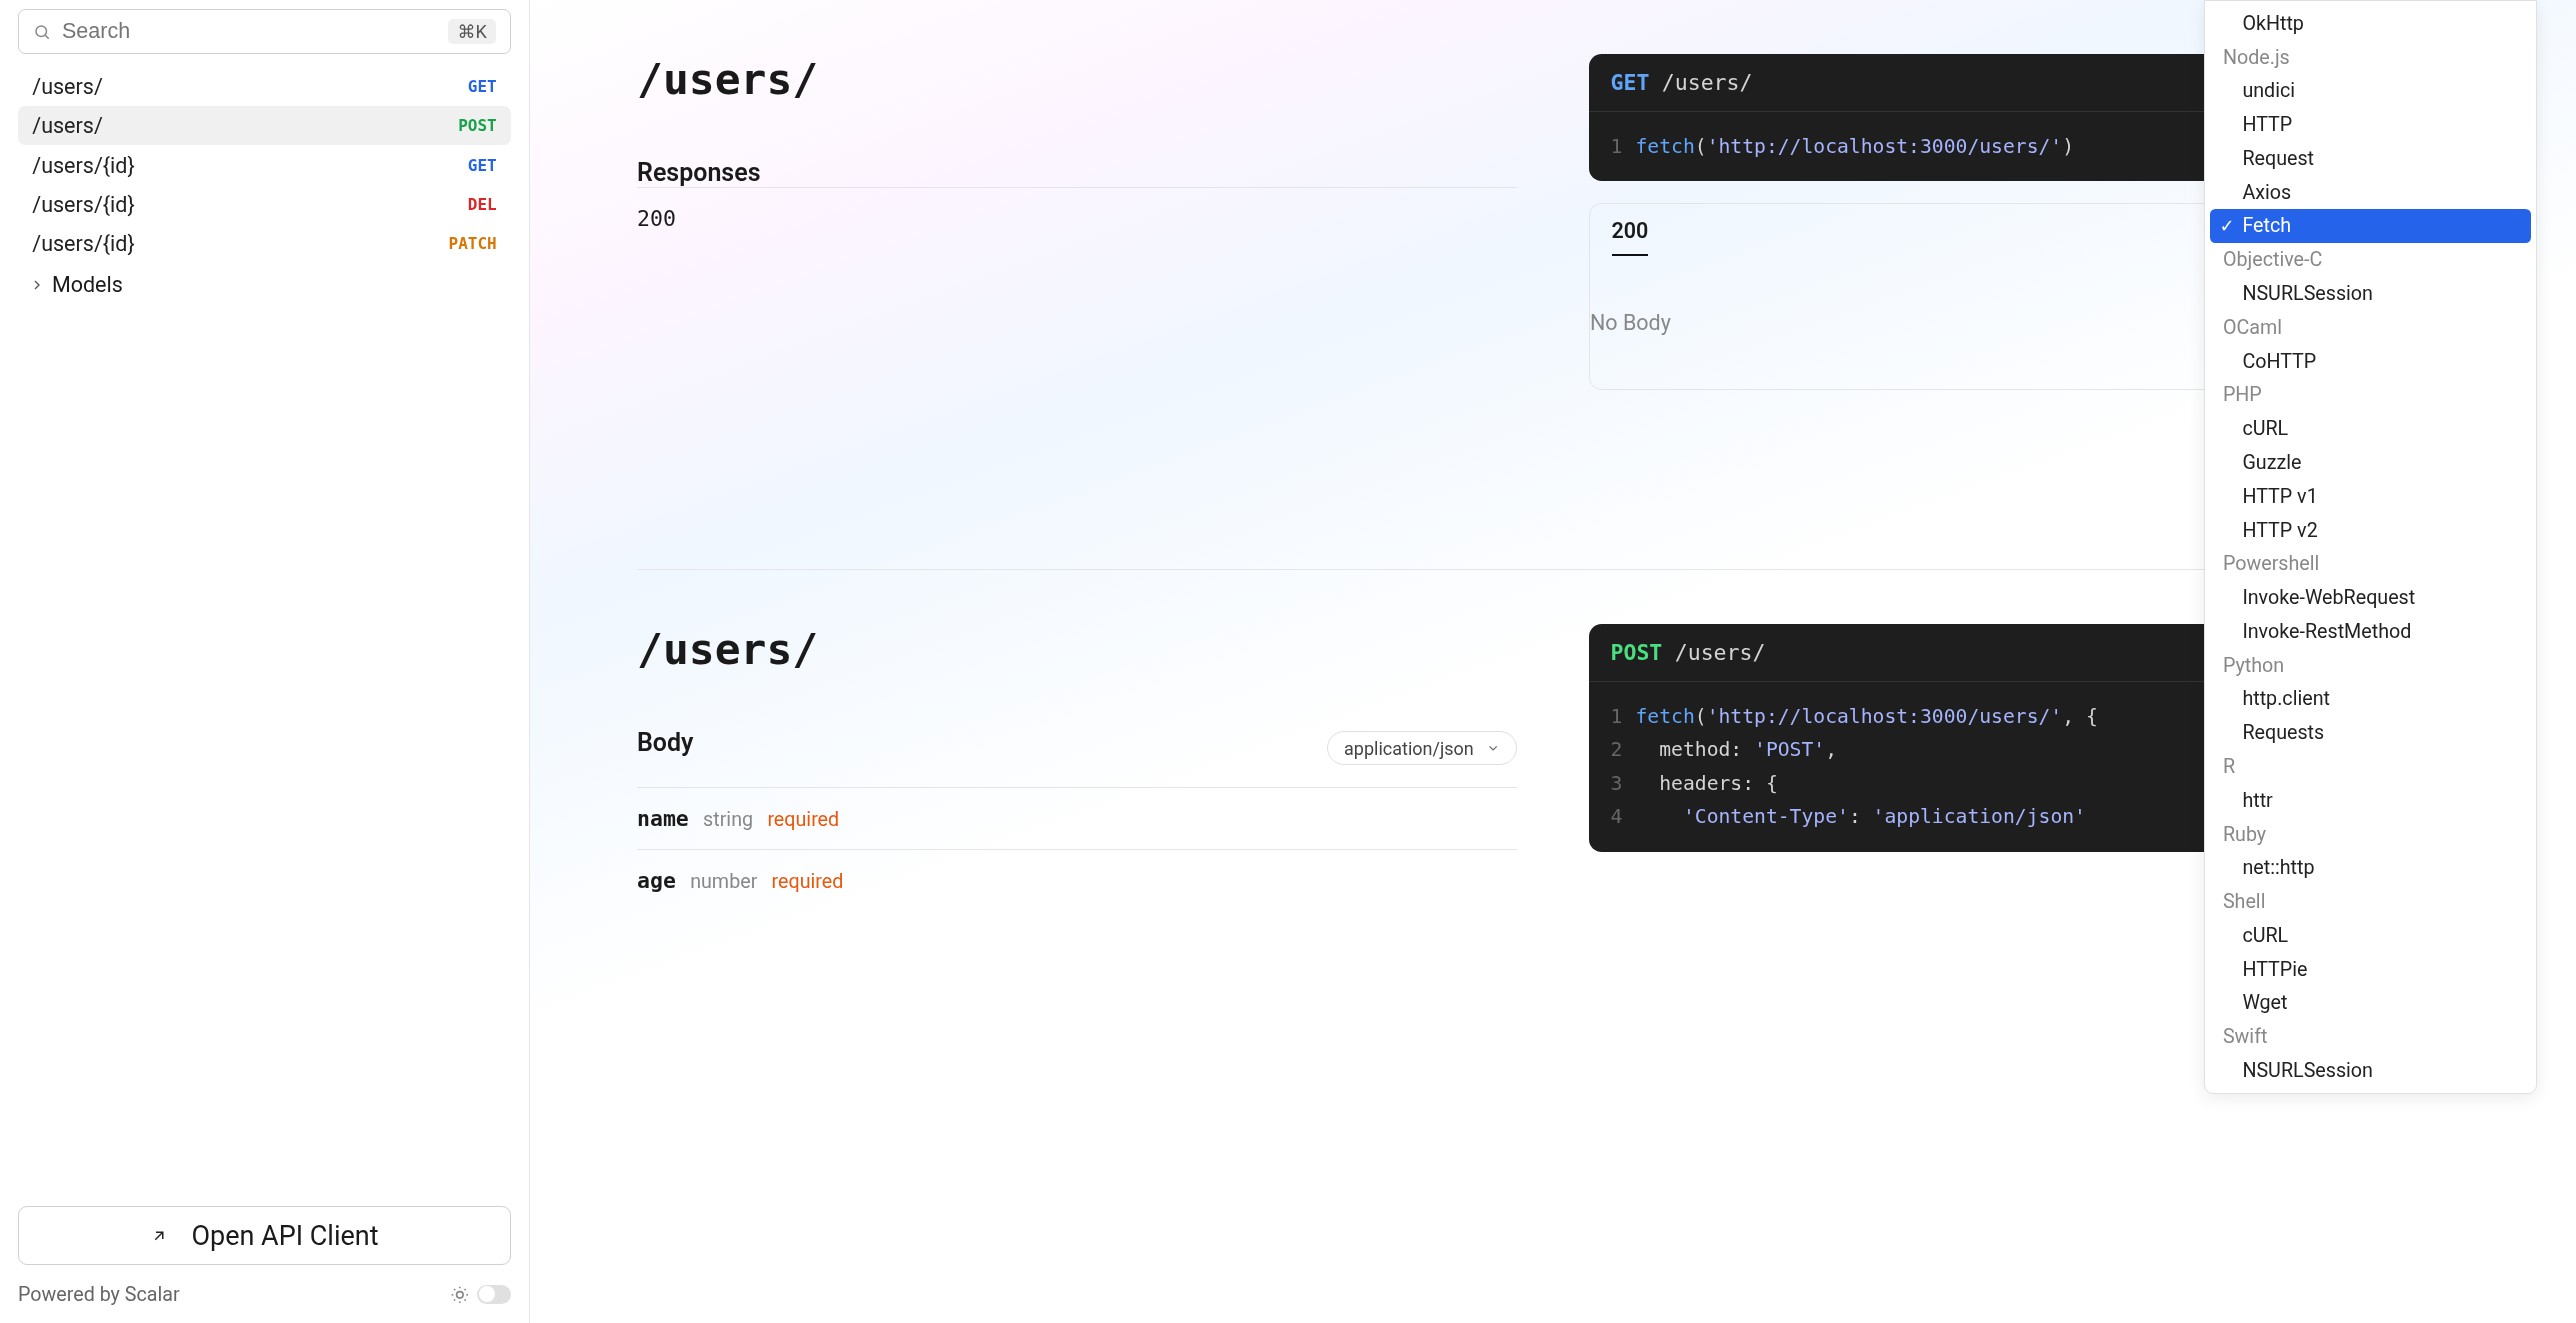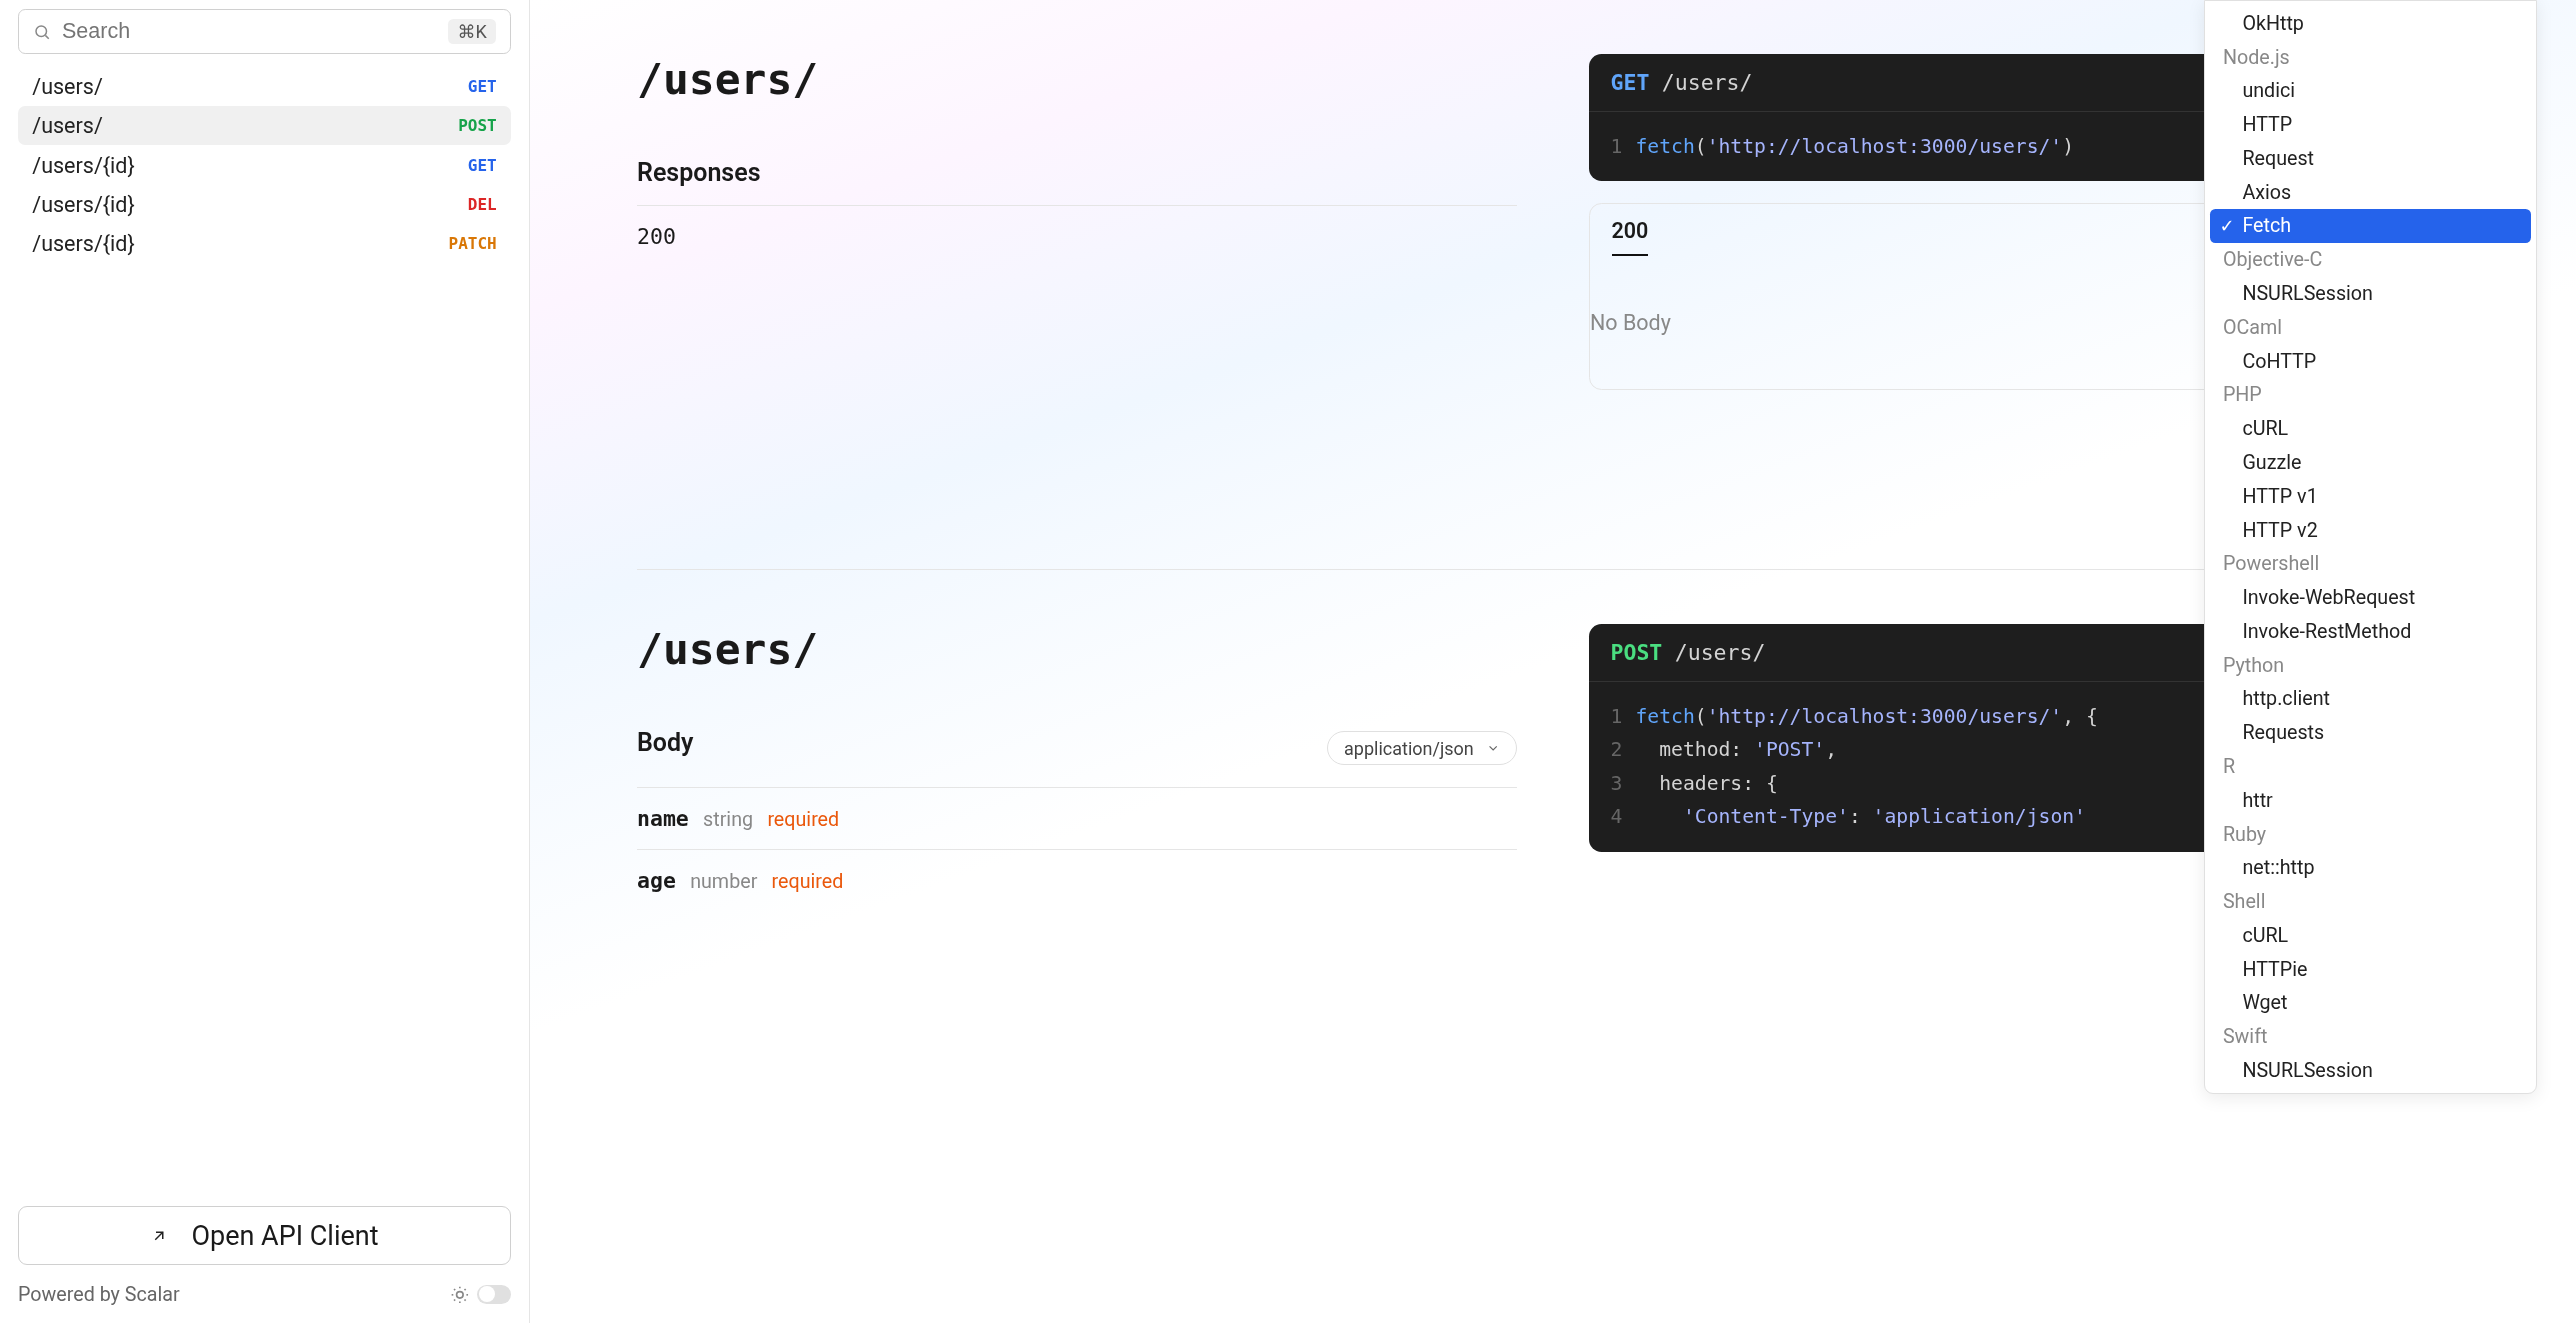--- a/index.html
+++ b/index.html
@@ -29,21 +29,21 @@
 .theme-toggle { display: flex; align-items: center; gap: 7.2px; }
 .theme-toggle svg { width: 19.7px; height: 19.7px; stroke: #888; fill: none; }
 .toggle-pill { width: 34px; height: 19.7px; background: #e0e0e0; border-radius: 894px; position: relative; }
 .toggle-pill::after { content: ''; position: absolute; left: 1.8px; top: 1.8px; width: 16px; height: 16px; background: #fff; border-radius: 50%; }
 .main { flex: 1; position: relative; overflow: hidden; background: linear-gradient(160deg, #fff 0%, #fdf5ff 15%, #f0f7ff 30%, #fff 50%); }
 .content { padding: 0 107px 36px 107px; }
 .section { display: flex; gap: 72px; padding-top: 54px; }
 .left-col { flex: 1; min-width: 0; }
 .right-col { flex: 1; min-width: 0; }
 .endpoint-title { font-size: 43px; font-weight: 700; font-family: ui-monospace, Menlo, monospace; margin-bottom: 54px; }
-.subhead { font-size: 25px; font-weight: 600; margin-bottom: 18px; }
+.subhead { font-size: 25px; font-weight: 600; }
 .hr { border: none; border-top: 0.9px solid #e5e5e5; }
 .status-row { padding: 18px 0; font-family: ui-monospace, Menlo, monospace; font-size: 21.5px; }
 .code-card { background: #1e1e1e; border-radius: 12.5px; overflow: hidden; color: #d4d4d4; font-family: ui-monospace, Menlo, monospace; }
 .code-head { display: flex; align-items: center; justify-content: space-between; padding: 16px 21.5px; border-bottom: 0.9px solid #333; }
 .code-head-left { display: flex; gap: 12.5px; }
 .m-get { color: #60a5fa; font-weight: 700; }
 .m-post { color: #4ade80; font-weight: 700; }
 .code-body { padding: 18px 21.5px; font-size: 19.7px; line-height: 1.7; }
 .ln { color: #666; display: inline-block; width: 25px; user-select: none; }
 .t-fn { color: #60a5fa; }
@@ -95,20 +95,26 @@
           <span class="nav-path">/users/{id}</span>
           <span class="nav-badge badge-get">GET</span>
         </div>
         <div class="nav-item">
           <span class="nav-path">/users/{id}</span>
           <span class="nav-badge badge-del">DEL</span>
         </div>
         <div class="nav-item">
           <span class="nav-path">/users/{id}</span>
           <span class="nav-badge badge-patch">PATCH</span>
+        </div>
+        <div class="nav-models">
+          <svg viewBox="0 0 24 24" stroke-width="2">
+            <polyline points="9 18 15 12 9 6"></polyline>
+          </svg>
+          <span>Models</span>
         </div>
       </div>
     <div class="sidebar-footer">
       <div class="api-client-btn">
         <svg viewBox="0 0 24 24" stroke-width="2">
             <line x1="7" y1="17" x2="17" y2="7"></line>
             <polyline points="8 7 17 7 17 16"></polyline>
           </svg>
         <span>Open API Client</span>
       </div>

